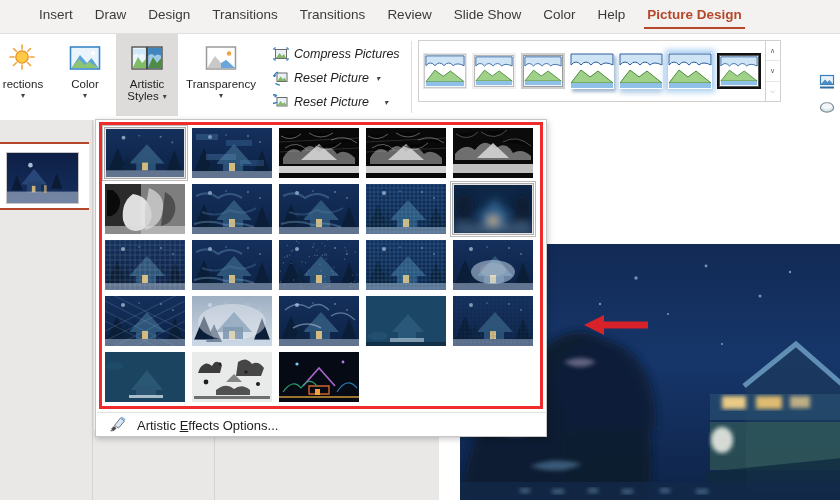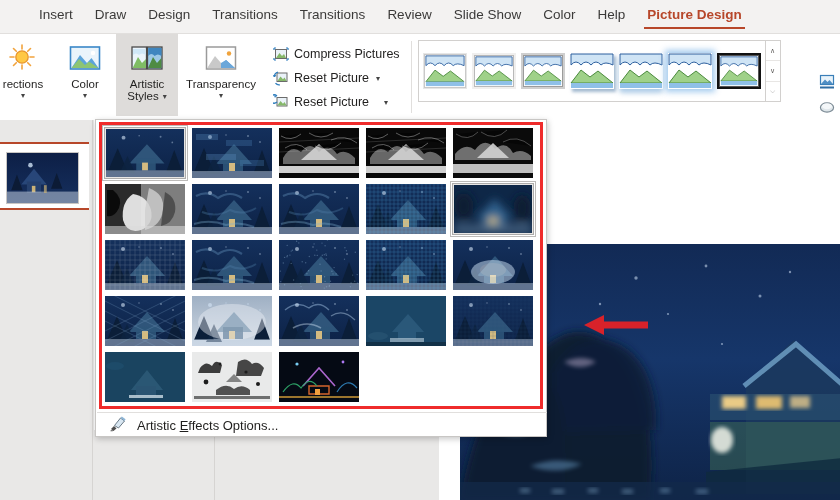--- a/index.html
+++ b/index.html
@@ -51,21 +51,21 @@
   .bigbtn .glyph { height: 36px; display: flex; align-items: center; justify-content: center; }
   .bigbtn .lbl {
     font-size: 11.5px; color: #201f1e; line-height: 12px;
     margin-top: 2px; white-space: nowrap;
   }
   .bigbtn .lbl2 { font-size: 11.5px; color: #201f1e; line-height: 12px; white-space: nowrap; }
   .caret { font-size: 8px; color: #444; line-height: 9px; margin-top: 1px; }
 
   .smallgroup {
     display: flex; flex-direction: column; justify-content: center;
-    padding-left: 6px; gap: 3px; height: 82px; padding-top: 5px;
+    padding-left: 6px; gap: 3px; height: 82px; padding-top: 5px; font-style: italic;
   }
   .smallbtn { display: flex; align-items: center; height: 21px; gap: 5px; padding: 0 3px; }
   .smallbtn .lbl { font-size: 12.5px; color: #201f1e; white-space: nowrap; }
   .smallbtn .mini { width: 16px; height: 16px; flex: 0 0 16px; }
 
   .ribsep { width: 1px; background: #e1dfdd; height: 72px; align-self: center; margin: 0 6px; }
 
   
   .stylesgal {
     border: 1px solid #d2d0ce; background: #fff;

